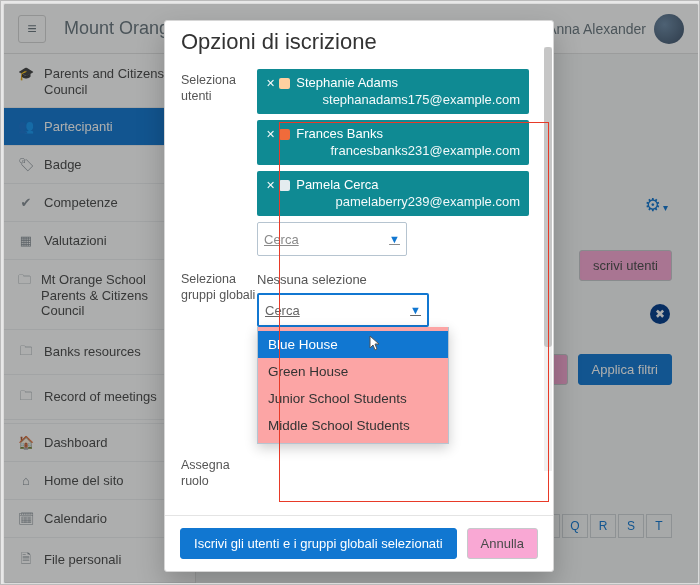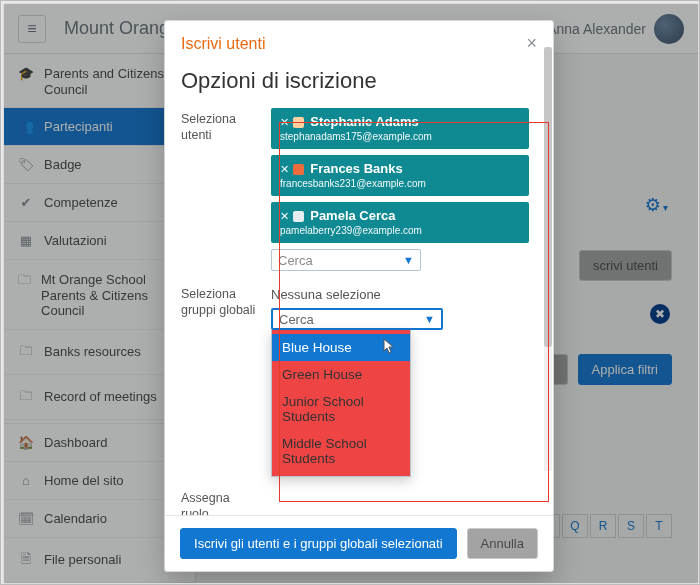--- a/index.html
+++ b/index.html
@@ -100,21 +100,21 @@
     font-size: 30px; color:#fff;
     position:absolute; top:22px;
   }
   .gear { position:absolute; right:30px; top:140px; color:#1177d1; font-size:18px; }
   .gear .caret { font-size:10px; margin-left:2px; }
 
   .btn {
     display:inline-flex; align-items:center;
     padding: 7px 13px;
     border: 1px solid #c6c9cc;
-    background:#a3a3a3;
+    background:#f9a8d4;
     color:#4a4a4a;
     border-radius: 3px;
     font-size: 13px;
     cursor:pointer;
   }
   .btn.primary {
     background:#1177d1; border-color:#1177d1; color:#fff;
   }
   .remove-circle {
     width:20px; height:20px; border-radius:50%;
@@ -184,21 +184,21 @@
     flex:1;
   }
   .modal h2 {
     font-size: 22px;
     font-weight: normal;
     color:#333;
     margin: 4px 0 14px 0;
   }
   .optrow {
     display:flex;
-    gap:14px;
+    gap:0;
     margin-bottom: 12px;
   }
   .optrow .lab {
     width: 76px;
     font-size: 12.5px;
     color:#555;
     line-height: 1.25;
     padding-top:4px;
   }
   .optrow .val {
@@ -222,50 +222,51 @@
   .chip .mini {
     display:inline-block;
     width:11px; height:11px;
     background:#ffd0a0;
     border-radius:2px;
     margin-right:6px;
     vertical-align:middle;
   }
   .chip .mini2 { background:#f06b3b; }
   .chip .mini3 { background:#e4ecef; }
-  .chip .name { font-weight:bold; }
-  .chip .email { font-size:10px; display:block; margin-top:2px; opacity:0.95; }
+  .chip .name { font-weight:normal; }
+  .chip .email { font-size:13px; display:block; margin-top:2px; opacity:0.95;text-align:right; }
 
   .combo {
     display:flex; align-items:center;
     width: 150px;
-    height:22px;
+    height:34px;
     border:1px solid #b6c4d0;
     border-radius:2px;
     margin-top:6px;
     padding: 0 6px;
     color:#8a8a8a;
     font-size:13px;
     justify-content:space-between;
+    text-decoration:underline;
   }
   .combo.focused {
     width: 172px;
     border: 2px solid #1177d1;
     color:#666;
   }
   .combo .tri { color:#1177d1; font-size:11px; }
 
   .no-sel { font-size:13px; color:#555; margin-top:4px; margin-bottom:4px; }
 
   .dropdown {
     position:relative;
-    width: 140px;
+    width: 192px;
     border:1px solid #b6c4d0;
     border-top:none;
-    background:#ef4444;
+    background:#fca5a5;
     box-shadow: 0 4px 12px rgba(0,0,0,0.2);
     padding: 4px 0;
   }
   .dropdown .opt {
     padding: 6px 10px;
     font-size: 13.5px;
     color:#333;
     cursor:pointer;
   }
   .dropdown .opt.hl {
@@ -410,25 +411,20 @@
       </div>
     </div>
   </div>
 
   <div class="overlay"></div>
 
   <div class="modal">
     <div class="modal-scrollbar">
         <div class="thumb"></div>
       </div>
-    <div class="modal-head">
-      <span>Iscrivi utenti</span>
-      <span style="flex:1"></span>
-      <span class="modal-close">×</span>
-    </div>
     <div class="modal-body">
       <h2>Opzioni di iscrizione</h2>
 
       <div class="optrow">
         <div class="lab">Seleziona utenti</div>
         <div class="val">
           <div class="chip">
             <span class="x">✕</span><span class="mini"></span><span class="name">Stephanie Adams</span>
             <span class="email">stephanadams175@example.com</span>
           </div>

